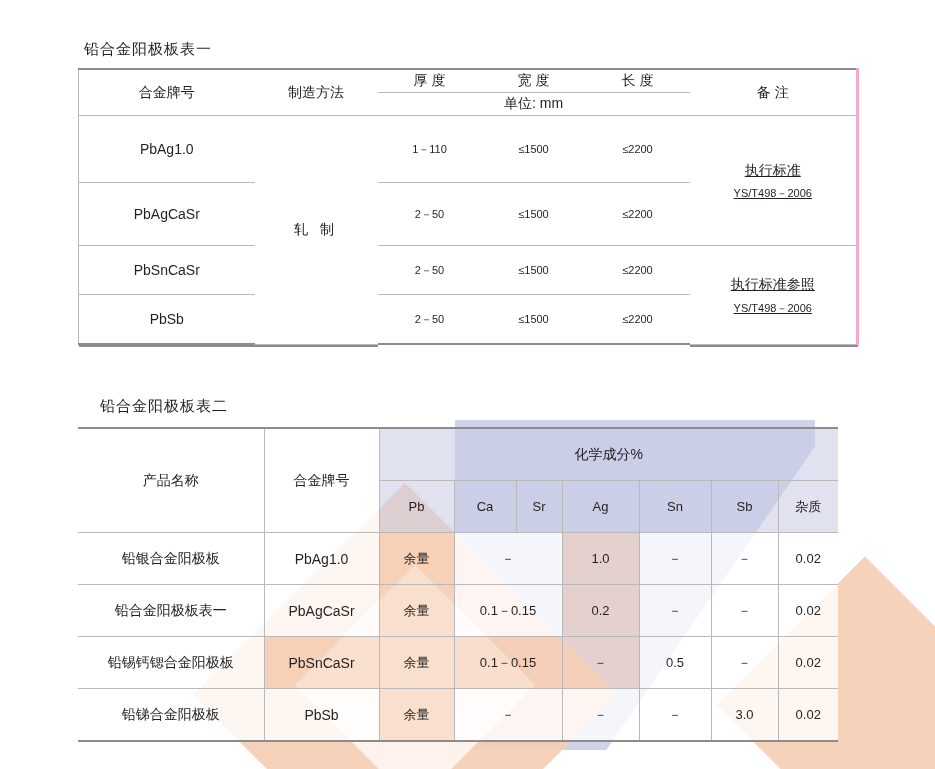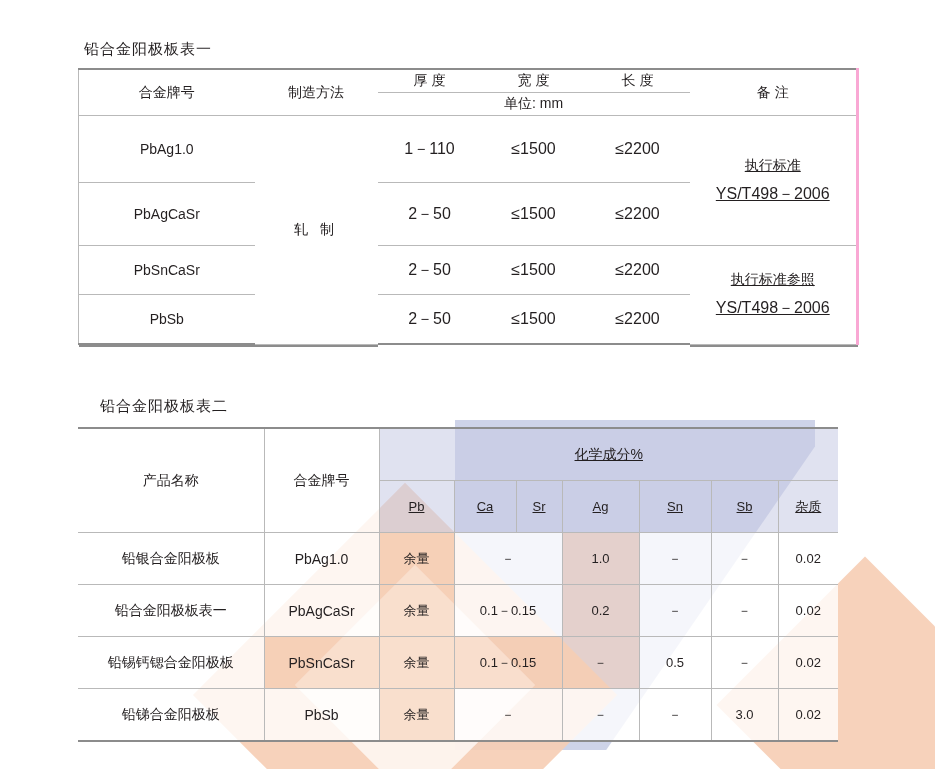--- a/index.html
+++ b/index.html
@@ -98,21 +98,21 @@
     border-right: none;
     border-top: 1px solid #b9b9b9;
     border-bottom: 1px solid #b9b9b9;
     background: #ffffff;
   }
   #table-one .vline-l { border-left: 1px solid #b9b9b9; }
   #table-one .vline-r { border-right: 3px solid #f9a8d4; }
   #table-one .topline { border-top: 2px solid #8c8c8c; }
   #table-one .botline { border-bottom: 2px solid #8c8c8c; }
   .sp { letter-spacing: 4px; }
-  .small { font-size: 16px; }
+  .small { font-size: 11px; }
   .stk { line-height: 1.9; text-decoration: underline; }
 
   
   #table-two {
     left: 78px;
     top: 427px;
     width: 760px;
   }
   #table-two td {
     border-left: 1px solid #b9b9b9;
@@ -120,21 +120,21 @@
     border-top: 1px solid #b9b9b9;
     border-bottom: 1px solid #b9b9b9;
     background: rgba(255,255,255,0.80);
     height: 47px;
   }
   #table-two .edge-none-l { border-left: none; }
   #table-two .edge-none-r { border-right: none; }
   #table-two .topline { border-top: 2px solid #8c8c8c; }
   #table-two .botline { border-bottom: 2px solid #8c8c8c; }
   #table-two .tint { background: rgba(246,205,180,0.55); }
-  #table-two .hdr-blue { background: rgba(198,203,228,0.55); text-decoration: underline; }
+  #table-two .hdr-blue { background: rgba(198,203,228,0.55); }
   #table-two .clear { background: rgba(255,255,255,0.80); margin-top: 16px; }
   .mini { font-size: 13px; }
 </style>
 </head>
 <body>
 
 <div class="deco deco-blue"></div>
 <div class="deco deco-diamond"></div>
 <div class="deco deco-diamond2"></div>
 <div class="deco deco-white"></div>

